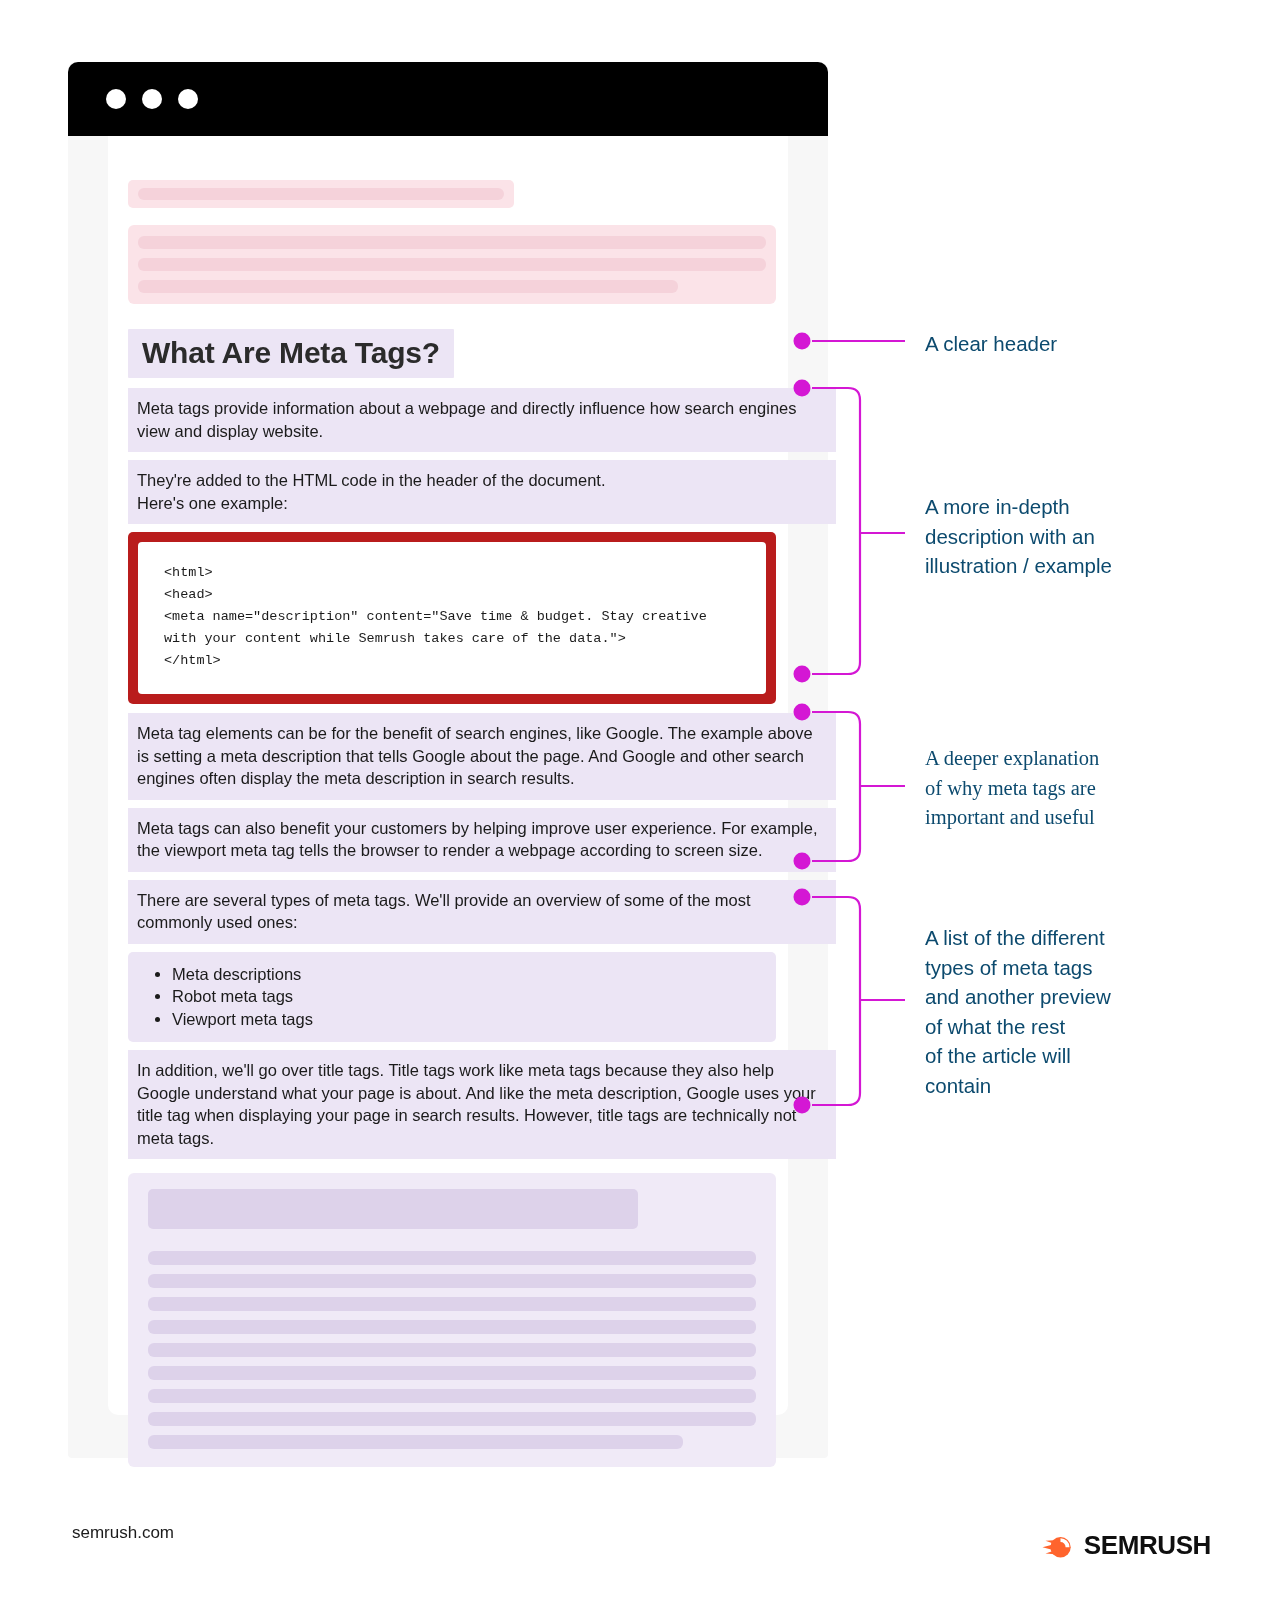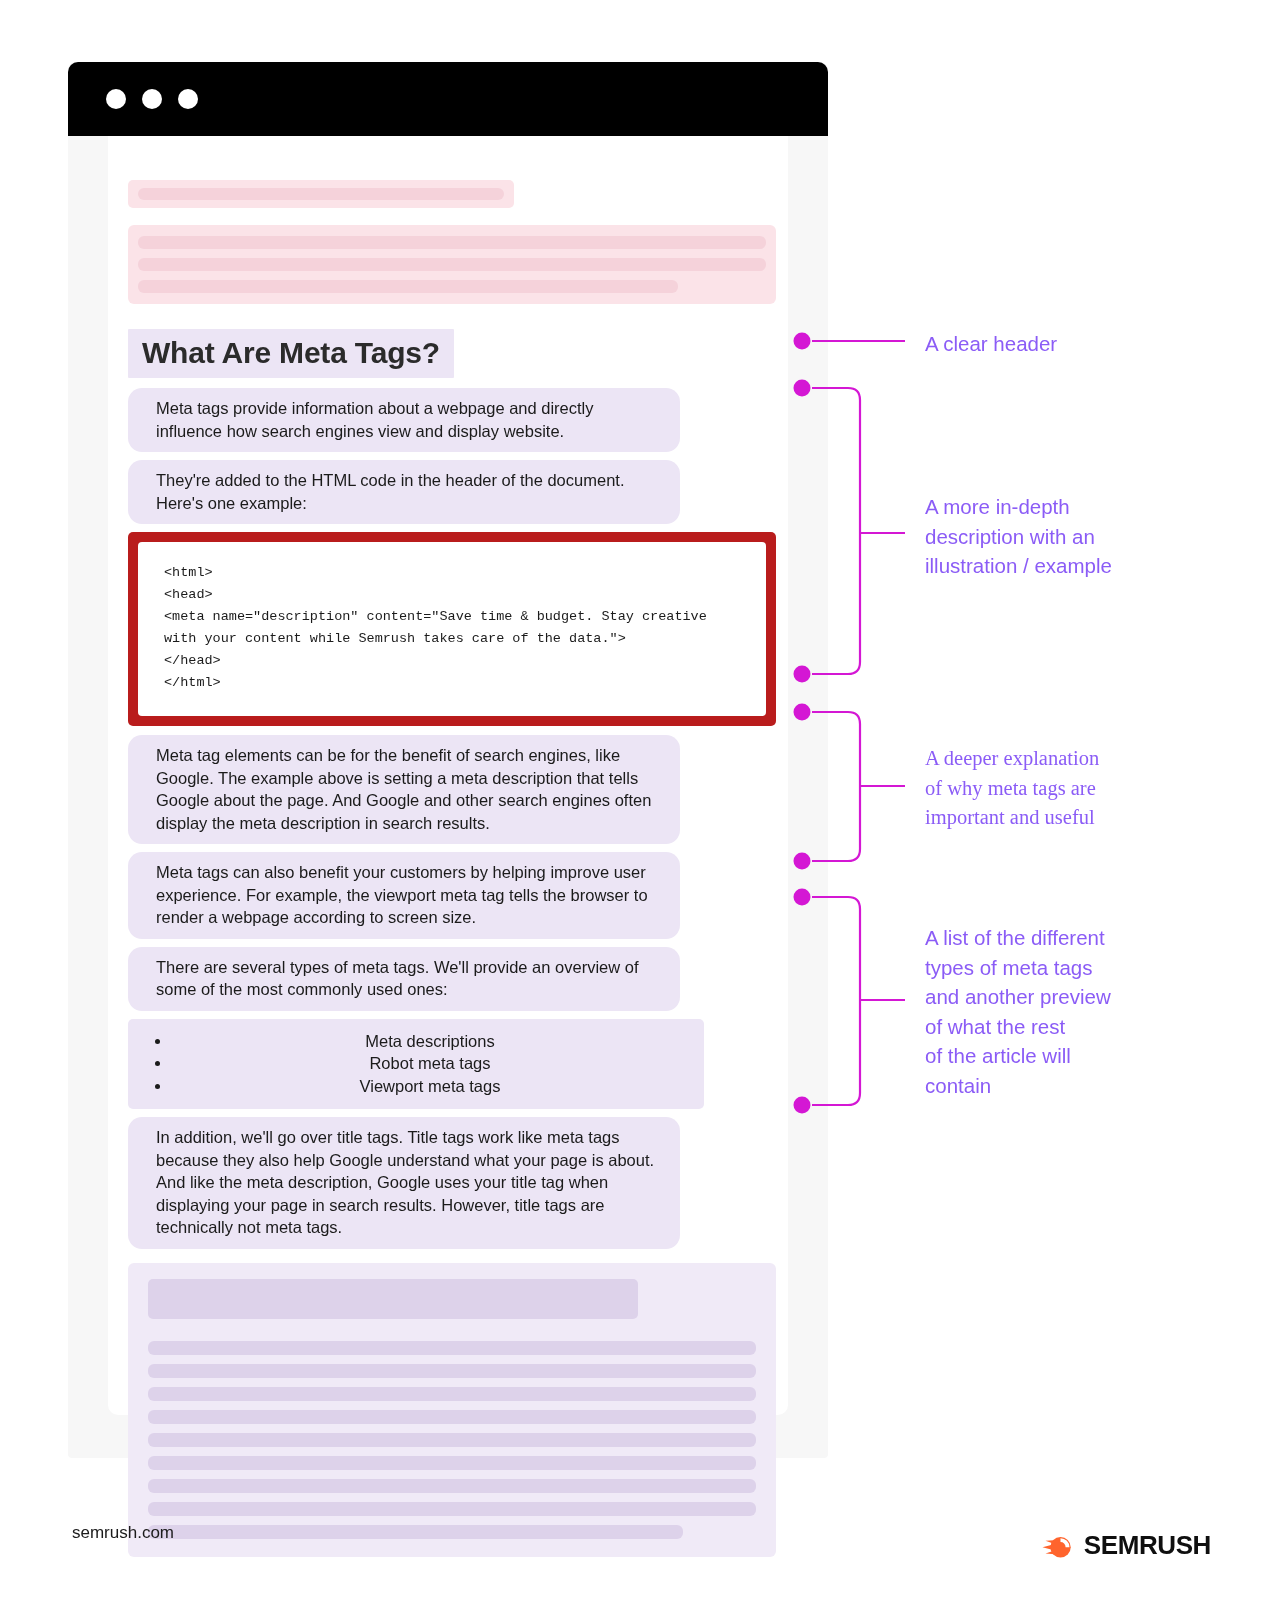--- a/index.html
+++ b/index.html
@@ -73,39 +73,38 @@
     font-weight:bold;
     color:#2b2b2b;
     padding:7px 14px 8px 14px;
     letter-spacing:-0.2px;
     margin-bottom:10px;
   }
 
   
   .lav{
     background:#ece5f5;
-    border-radius:14px;
-    padding:9px 16px 10px 28px;
+    border-radius:0;
+    padding:9px 16px 10px 9px;
     box-sizing:border-box;
-    width:552px;
+    width:708px;
     margin-bottom:8px;
     color:#1b1b1b;
     font-size:16.5px;
     line-height:22.5px;
   }
   .lav p{margin:0;}
 
   .lav-list{
     background:#ece5f5;
     border-radius:5px;
     padding:11px 16px 12px 16px;
     box-sizing:border-box;
-    width:576px;
+    width:648px;
     margin-bottom:8px;
-    text-align:center;
   }
   .lav-list ul{margin:0;padding-left:28px;}
   .lav-list li{
     font-size:16.5px;line-height:22.5px;color:#1b1b1b;
   }
 
   
   .code-outer{
     background:#b91c1c;border-radius:5px;
     padding:10px;box-sizing:border-box;width:648px;margin-bottom:9px;
@@ -129,21 +128,21 @@
   }
   .sk-lav-head{width:490px;height:40px;background:#ddd2ea;border-radius:5px;margin-bottom:22px;}
   .sk-lav-line{height:14px;background:#ddd2ea;border-radius:6px;margin-bottom:9px;}
 
   
   .anno-svg{position:absolute;left:0;top:0;width:1273px;height:1600px;pointer-events:none;}
   .anno-label{
     position:absolute;
     font-size:20.5px;
     line-height:29.5px;
-    color:#8b5cf6;
+    color:#0c4a6e;
   }
 
   
   .footer-url{
     position:absolute;left:72px;top:1523px;
     font-size:17px;color:#1b1b1b;
   }
   .footer-logo{
     position:absolute;right:62px;top:1530px;
     display:flex;align-items:center;gap:9px;
@@ -190,21 +189,20 @@
       <p style="white-space:pre-line">They're added to the HTML code in the header of the document.
 Here's one example:</p>
     </div>
 
     <div class="code-outer">
       <div class="code-inner">
         <div>&lt;html&gt;</div>
         <div>&lt;head&gt;</div>
         <div>&lt;meta name="description" content="Save time &amp; budget. Stay creative</div>
         <div>with your content while Semrush takes care of the data."&gt;</div>
-        <div>&lt;/head&gt;</div>
         <div>&lt;/html&gt;</div>
       </div>
     </div>
 
     <div class="lav">
       <p>Meta tag elements can be for the benefit of search engines, like Google. The example above is setting a meta description that tells Google about the page. And Google and other search engines often display the meta description in search results.</p>
     </div>
 
     <div class="lav">
       <p>Meta tags can also benefit your customers by helping improve user experience. For example, the viewport meta tag tells the browser to render a webpage according to screen size.</p>

